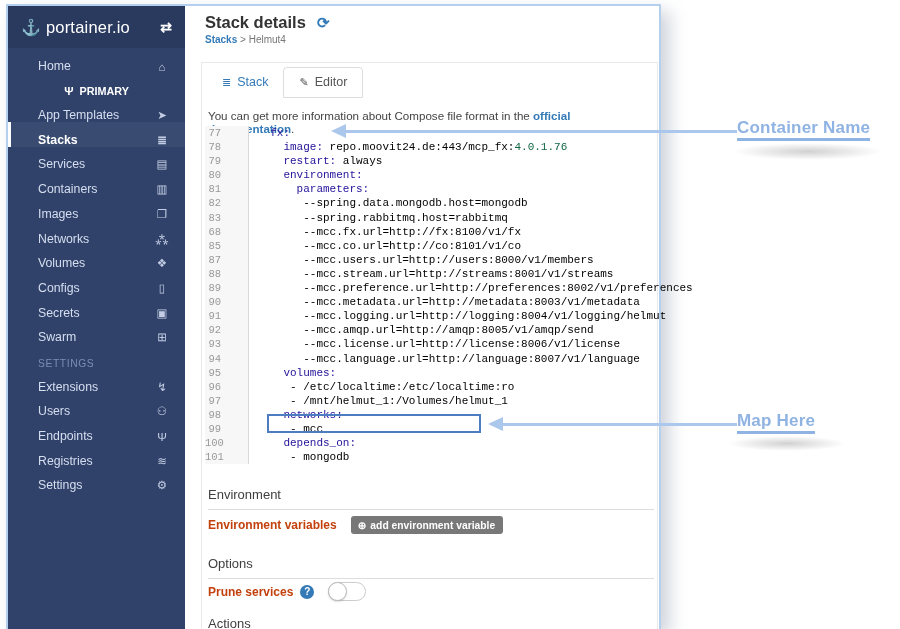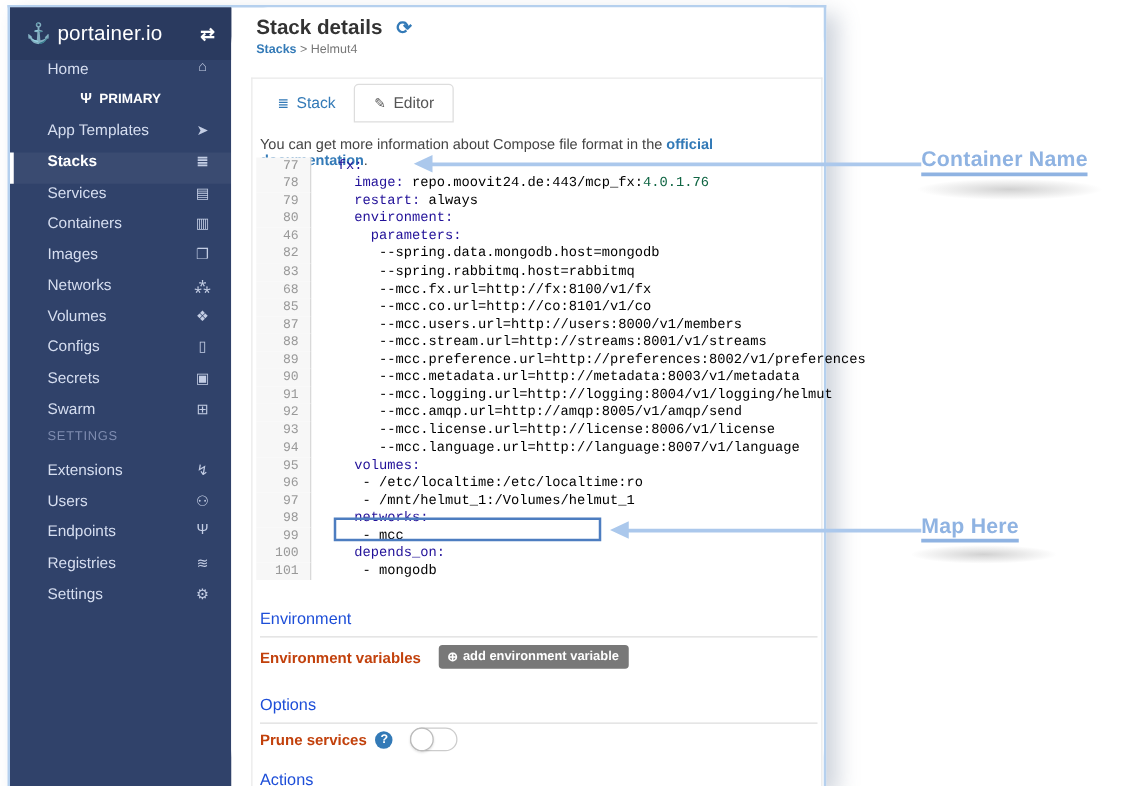--- a/index.html
+++ b/index.html
@@ -14,21 +14,21 @@
     border:2px solid var(--winborder); border-bottom:none;
     box-shadow:9px 7px 16px rgba(110,125,150,.32);
     display:flex; background:#fff;
   }
   
   #sidebar { width:177px; flex:none; background:var(--sidebar); display:flex; flex-direction:column; }
   #logo-band { height:42px; flex:none; background:var(--logoband); display:flex; align-items:center; padding:0 13px; color:#fff; }
   .logo-glyph { font-size:16px; margin-right:5px; }
   .logo-text { font-size:16.5px; font-weight:normal; letter-spacing:.2px; }
   .exchange { margin-left:auto; font-size:14px; font-weight:bold; color:#fff; cursor:pointer; }
-  .srow { height:24.7px; flex:none; display:flex; align-items:flex-start; padding:0 14px 0 30px;
+  .srow { height:24.7px; flex:none; display:flex; align-items:flex-end; padding:0 14px 0 30px;
           color:#d6def0; font-size:12.3px; position:relative; cursor:pointer; }
   .srow .sicon { margin-left:auto; width:18px; text-align:center; font-size:11.5px; color:#c3cde4; }
   .srow.active { color:#fff; font-weight:bold; background:rgba(255,255,255,.05); }
   .srow.active::before { content:""; position:absolute; left:0; top:0; bottom:0; width:3px; background:#fff; }
   .srow.endpoint { justify-content:center; padding:0; color:#fff; font-weight:bold; font-size:10.8px; }
   .srow.endpoint .sicon { margin:0 6px 0 0; width:auto; color:#fff; }
   .srow.section { color:#7e8cb0; font-size:10.3px; letter-spacing:.6px; cursor:default; }
   
   #content { flex:1; position:relative; background:#fff;border-radius:29px; }
   #page-title { position:absolute; left:20px; top:7px; font-size:16.5px; font-weight:600; color:#333; }
@@ -41,26 +41,26 @@
   .tab { padding:7px 15px 8px; font-size:12.5px; display:flex; align-items:center; gap:6px; cursor:pointer; }
   .tab.inactive { color:var(--accent); }
   .tab.active { color:#555; background:#fff; border:1px solid #ddd; border-radius:4px 4px 0 0; }
   .tab .ticon { font-size:11px; }
   #info-line { position:absolute; left:6px; top:46px; font-size:11.6px; color:#444; }
   #info-line .doc-link { color:var(--accent); font-weight:600; text-decoration:none; cursor:pointer; }
   
   #editor { position:absolute; left:3px; top:63px; right:1px; font-family:"Liberation Mono", monospace; }
   .crow { display:flex; height:14.1px; line-height:14.1px; }
   .ln { width:44px; flex:none; background:#f7f7f7; border-right:1px solid #d9d9d9;
-        text-align:right; padding-right:9px; color:#999; font-size:10.5px; }
+        text-align:right; padding-right:27px; color:#999; font-size:10.5px; }
   .cl { padding-left:8px; white-space:pre; font-size:11px; color:#000; }
   .sg-key { color:var(--codekey); }
   .sg-num { color:var(--codenum); }
   
-  .sec-title { position:absolute; left:6px; right:3px; font-size:13px; color:#1d4ed8;
+  .sec-title { position:absolute; left:6px; right:3px; font-size:13px; color:#404040;
                padding-bottom:7px; border-bottom:1px solid #ddd; }
   .frow { position:absolute; left:6px; display:flex; align-items:center; }
   .flabel { font-size:12px; font-weight:bold; color:#c2410c; }
   #add-env-btn { margin-left:14px; background:#787878; color:#fff; border:none; border-radius:3px;
                  font-size:10.3px; font-weight:bold; padding:3px 8px 3px 7px; cursor:pointer;
                  display:flex; align-items:center; gap:4px; font-family:"Liberation Sans",sans-serif; }
   .q-circle { display:inline-block; width:14px; height:14px; border-radius:50%; background:var(--accent);
               color:#fff; font-size:10px; font-weight:bold; text-align:center; line-height:14px; margin-left:7px; }
   #prune-toggle { margin-left:14px; width:38px; height:19px; border:1px solid #ccc; border-radius:10px;
                   background:#fff; position:relative; cursor:pointer; }
@@ -196,21 +196,21 @@
             </div>
             <div class="crow">
               <div class="ln">79</div>
               <div class="cl">    <span class="sg-key">restart:</span><span class="sg-plain"> always</span></div>
             </div>
             <div class="crow">
               <div class="ln">80</div>
               <div class="cl">    <span class="sg-key">environment:</span></div>
             </div>
             <div class="crow">
-              <div class="ln">46</div>
+              <div class="ln">81</div>
               <div class="cl">      <span class="sg-key">parameters:</span></div>
             </div>
             <div class="crow">
               <div class="ln">82</div>
               <div class="cl">       <span class="sg-plain">--spring.data.mongodb.host=mongodb</span></div>
             </div>
             <div class="crow">
               <div class="ln">83</div>
               <div class="cl">       <span class="sg-plain">--spring.rabbitmq.host=rabbitmq</span></div>
             </div>

